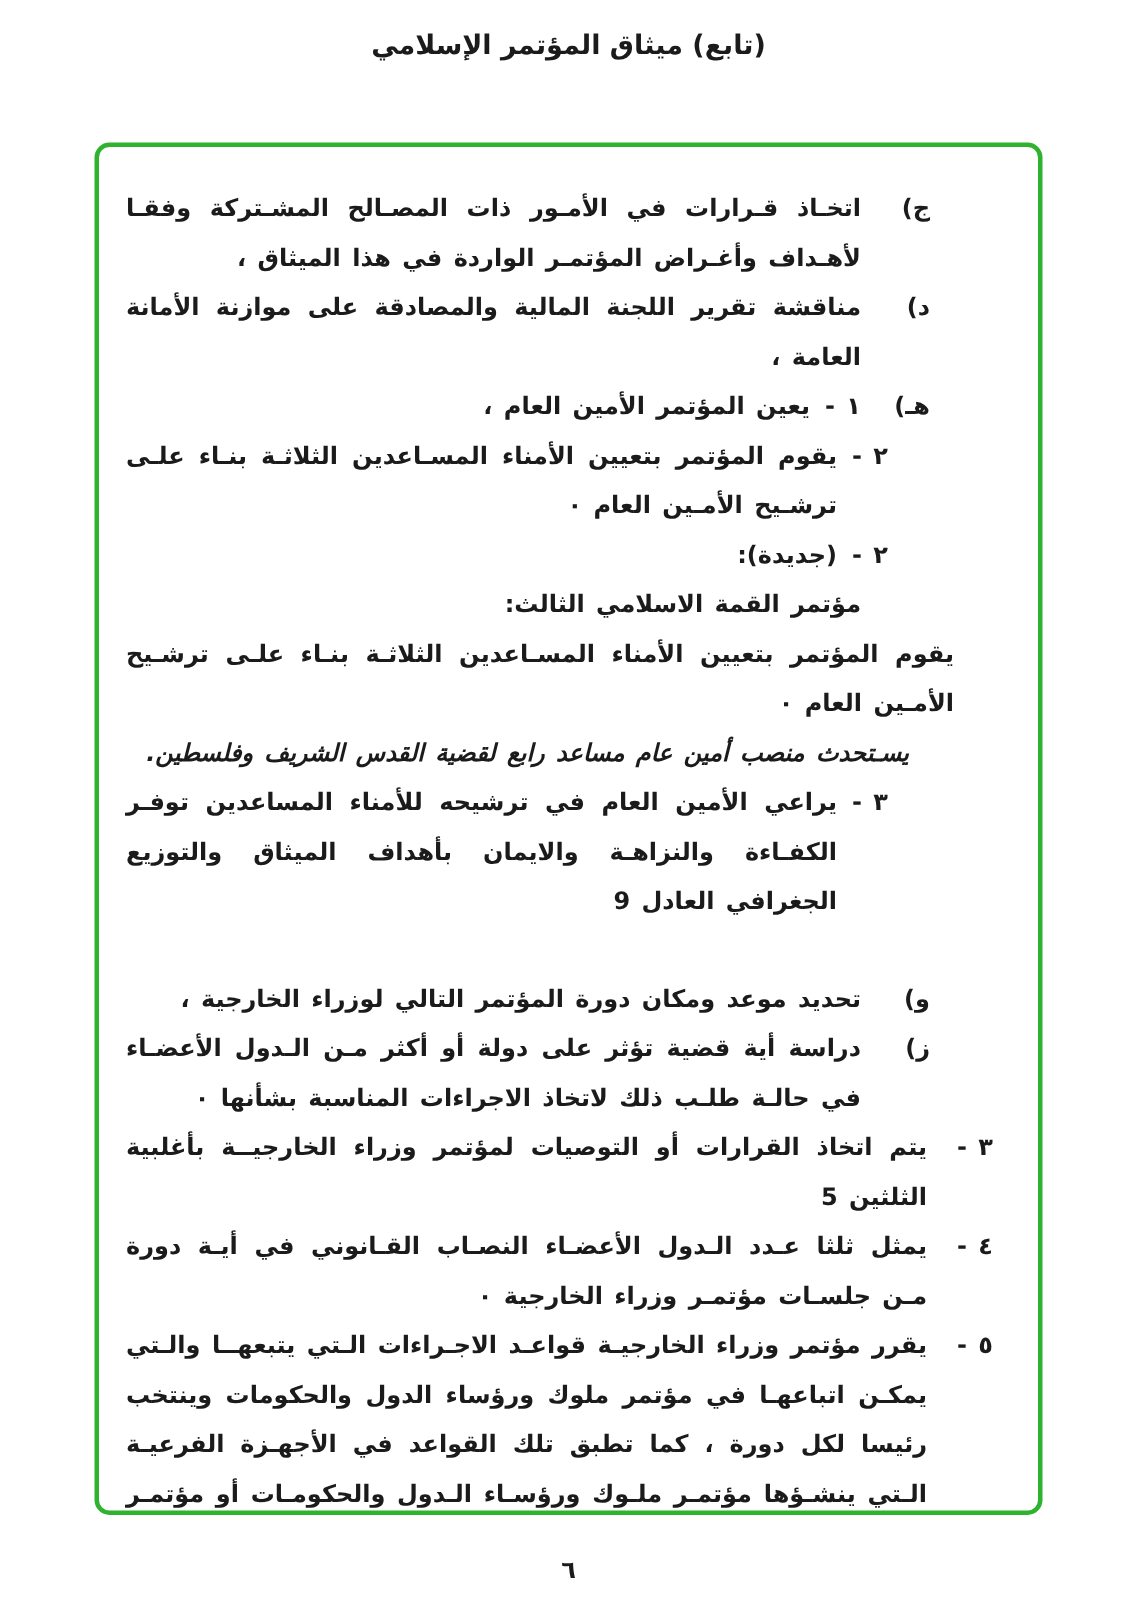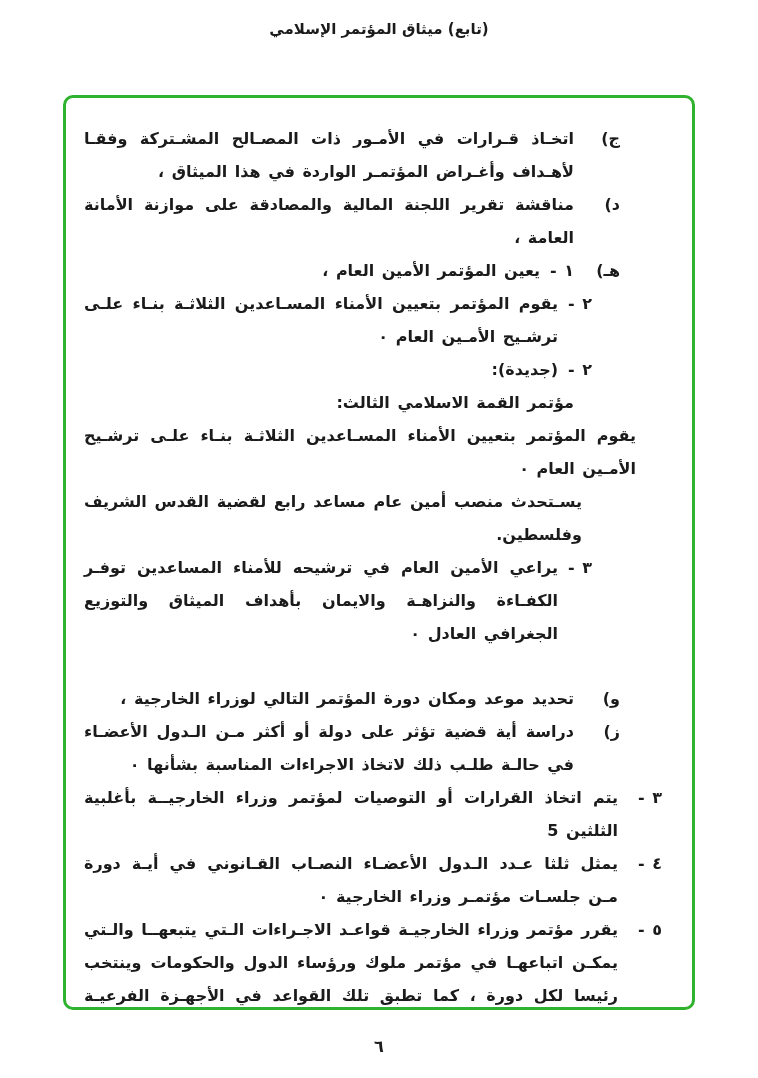--- a/index.html
+++ b/index.html
@@ -7,21 +7,21 @@
   body {
     width:758px; height:1078px;
     background:var(--paper, #ffffff);
     color:var(--ink, #1b1b1b);
     font-family:"DejaVu Sans", sans-serif;
     position:relative;
     direction:rtl;
     overflow:hidden;
   }
   .header { text-align:center; padding-top:20px; }
-  .title  { font-size:15px; font-weight:bold; }
+  .title  { font-size:18px; font-weight:bold; }
   .source { font-size:11px; font-weight:bold; margin-top:9px; }
 
   .frame {
     position:absolute;
     left:63px; top:95px;
     width:632px; height:915px;
     border:3px solid var(--frame, #2fb32f);
     border-radius:10px;
     padding:24px 30px 14px 18px;
     overflow:hidden;
@@ -31,21 +31,21 @@
   .mk  { flex:none; white-space:nowrap; }
   .m-letter { width:46px; }
   .m-sub    { width:34px; }
   .m-num    { width:44px; }
   .txt { flex:1; text-align:justify; }
 
   .lvl2      { margin-left:0; margin-right:42px; }
   .sub       { margin-right:70px; }
   .head-ind  { margin-right:88px; }
   .para-wide { margin-right:26px; }
-  .para-mid  { margin-right:80px; }
+  .para-mid  { margin-right:56px;font-style:italic; }
   .lvl1      { margin-right:0; }
   .gap-before{ margin-top:32px; }
 
   .underline { text-underline-offset:4px; }
 
   .footer { position:absolute; bottom:22px; left:0; width:100%; text-align:center; }
   .pageno { font-size:16px; font-weight:bold; }
 </style>
 </head>
 <body>
@@ -89,21 +89,21 @@
   <div class="row para-wide">
     <span class="txt">يقوم المؤتمر بتعيين الأمناء المسـاعدين الثلاثـة بنـاء علـى ترشـيح الأمـين العام ٠</span>
   </div>
 
   <div class="row para-mid">
     <span class="txt">يسـتحدث منصب أمين عام مساعد رابع لقضية القدس الشريف وفلسطين.</span>
   </div>
 
   <div class="row sub">
     <span class="mk m-sub">٣ -</span>
-    <span class="txt">يراعي الأمين العام في ترشيحه للأمناء المساعدين توفـر الكفـاءة والنزاهـة والايمان بأهداف الميثاق والتوزيع الجغرافي العادل ٠</span>
+    <span class="txt">يراعي الأمين العام في ترشيحه للأمناء المساعدين توفـر الكفـاءة والنزاهـة والايمان بأهداف الميثاق والتوزيع الجغرافي العادل 9</span>
   </div>
 
   <div class="row lvl2 gap-before">
     <span class="mk m-letter">و)</span>
     <span class="txt">تحديد موعد ومكان دورة المؤتمر التالي لوزراء الخارجية ،</span>
   </div>
 
   <div class="row lvl2">
     <span class="mk m-letter">ز)</span>
     <span class="txt">دراسة أية قضية تؤثر على دولة أو أكثر مـن الـدول الأعضـاء في حالـة طلـب ذلك لاتخاذ الاجراءات المناسبة بشأنها ٠</span>

